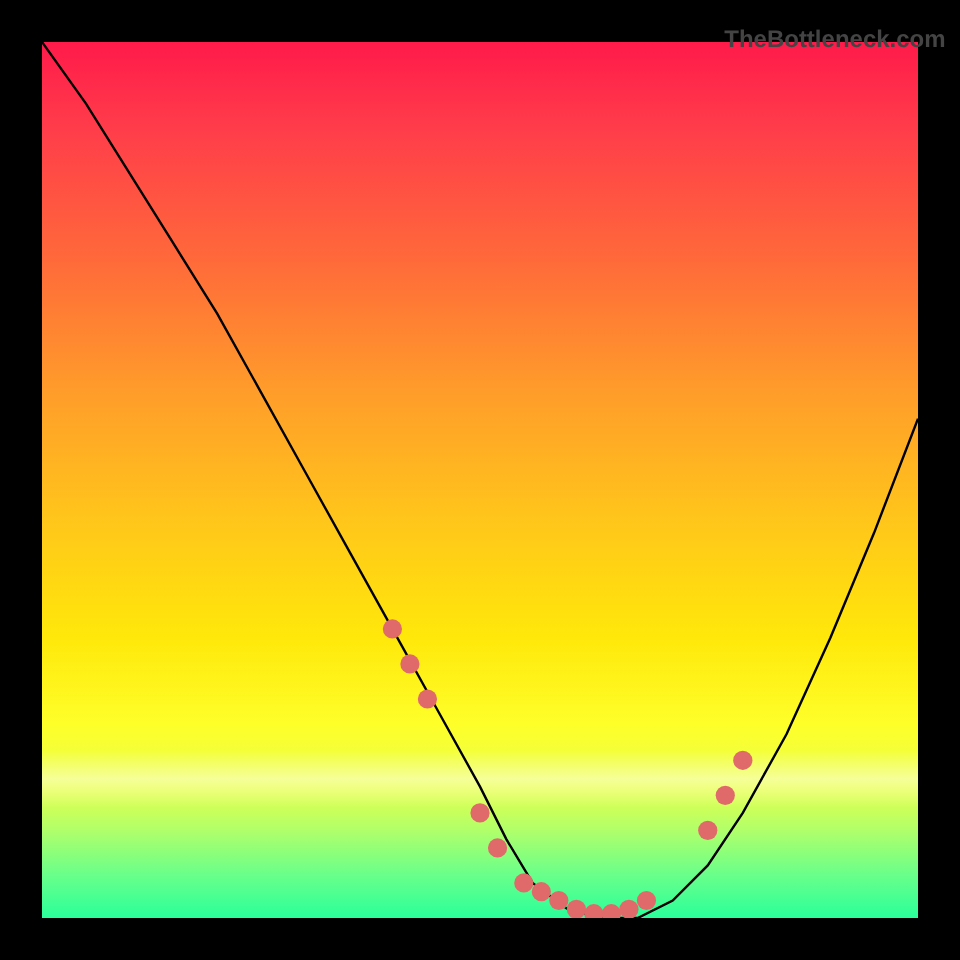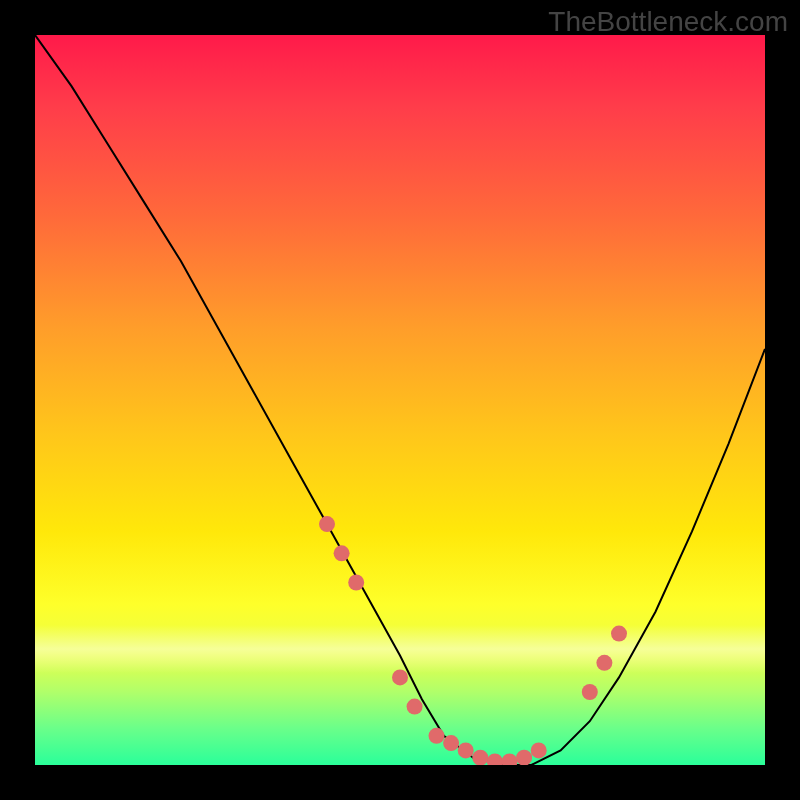--- a/index.html
+++ b/index.html
@@ -1,25 +1,26 @@
 <!DOCTYPE html>
 <html><head>
 <meta charset="utf-8">
 <style>
   * { margin: 0; padding: 0; box-sizing: border-box; }
   body { background: #000; width: 800px; height: 800px; overflow: hidden; position: relative; }
   .container { width: 800px; height: 800px; position: relative; background: #000; }
   .watermark {
     position: absolute;
-    top: 6px;
+    top: 22px;
     right: 12px;
     font-family: Arial, Helvetica, sans-serif;
-    font-size: 28px;
+    font-size: 20px;
     color: #444;
     z-index: 10;
+    font-weight: bold;
   }
   .plot {
     position: absolute;
     top: 35px;
     left: 35px;
     width: 730px;
     height: 730px;
     overflow: hidden;
   }
   .gradient-bg {

